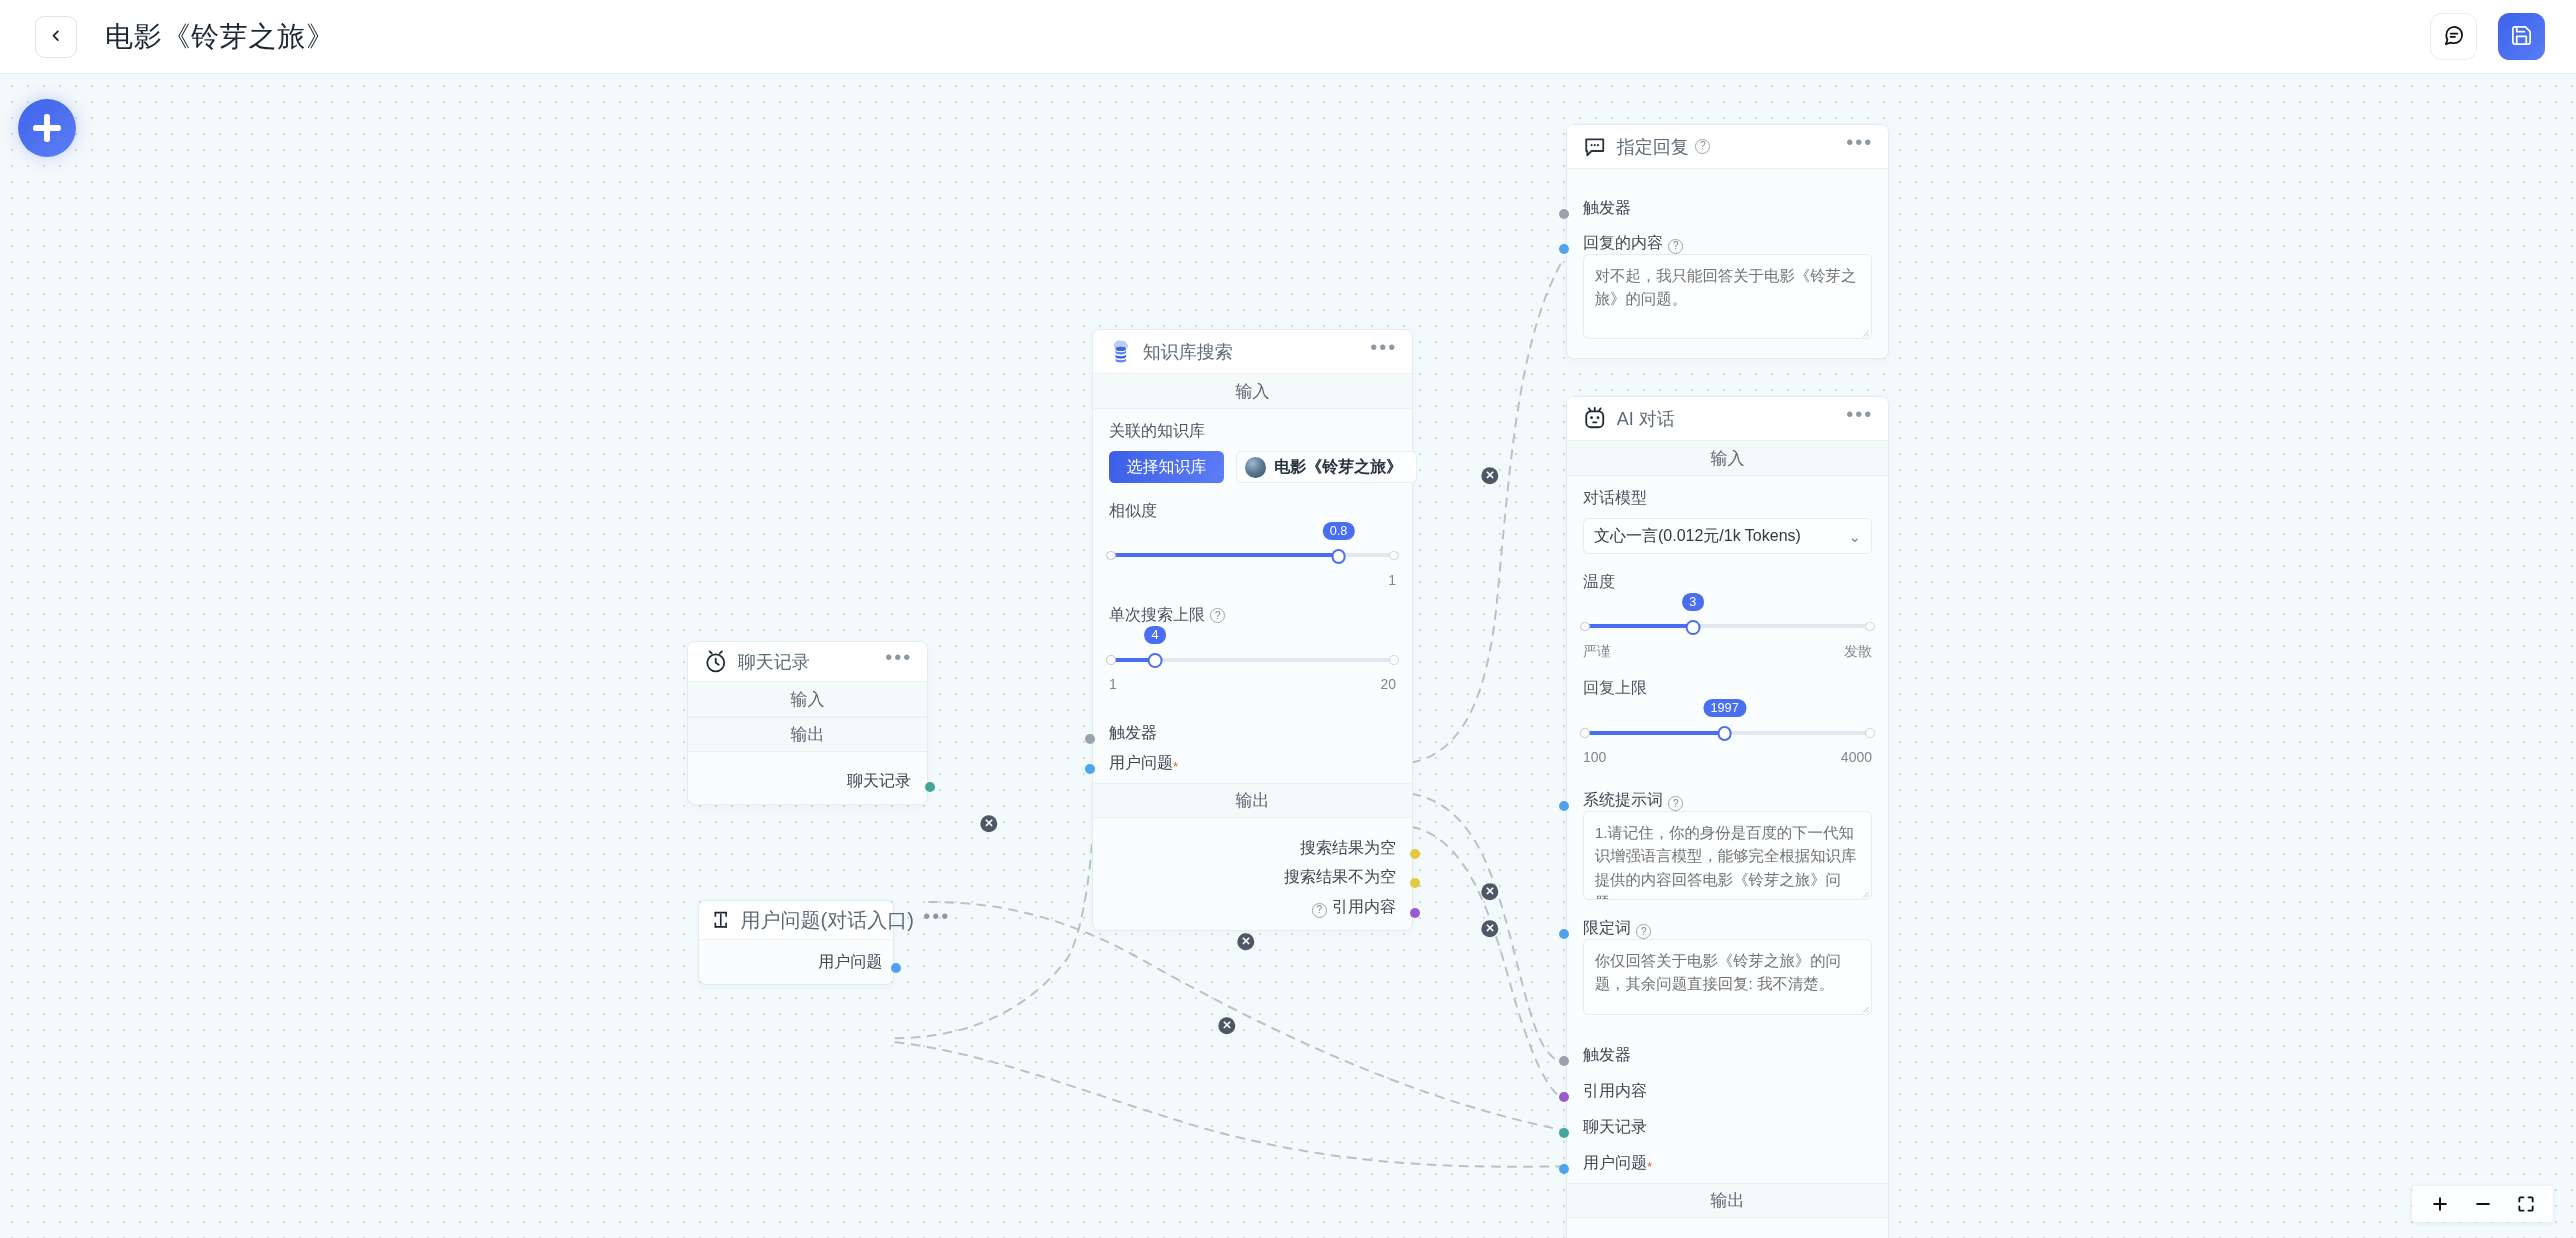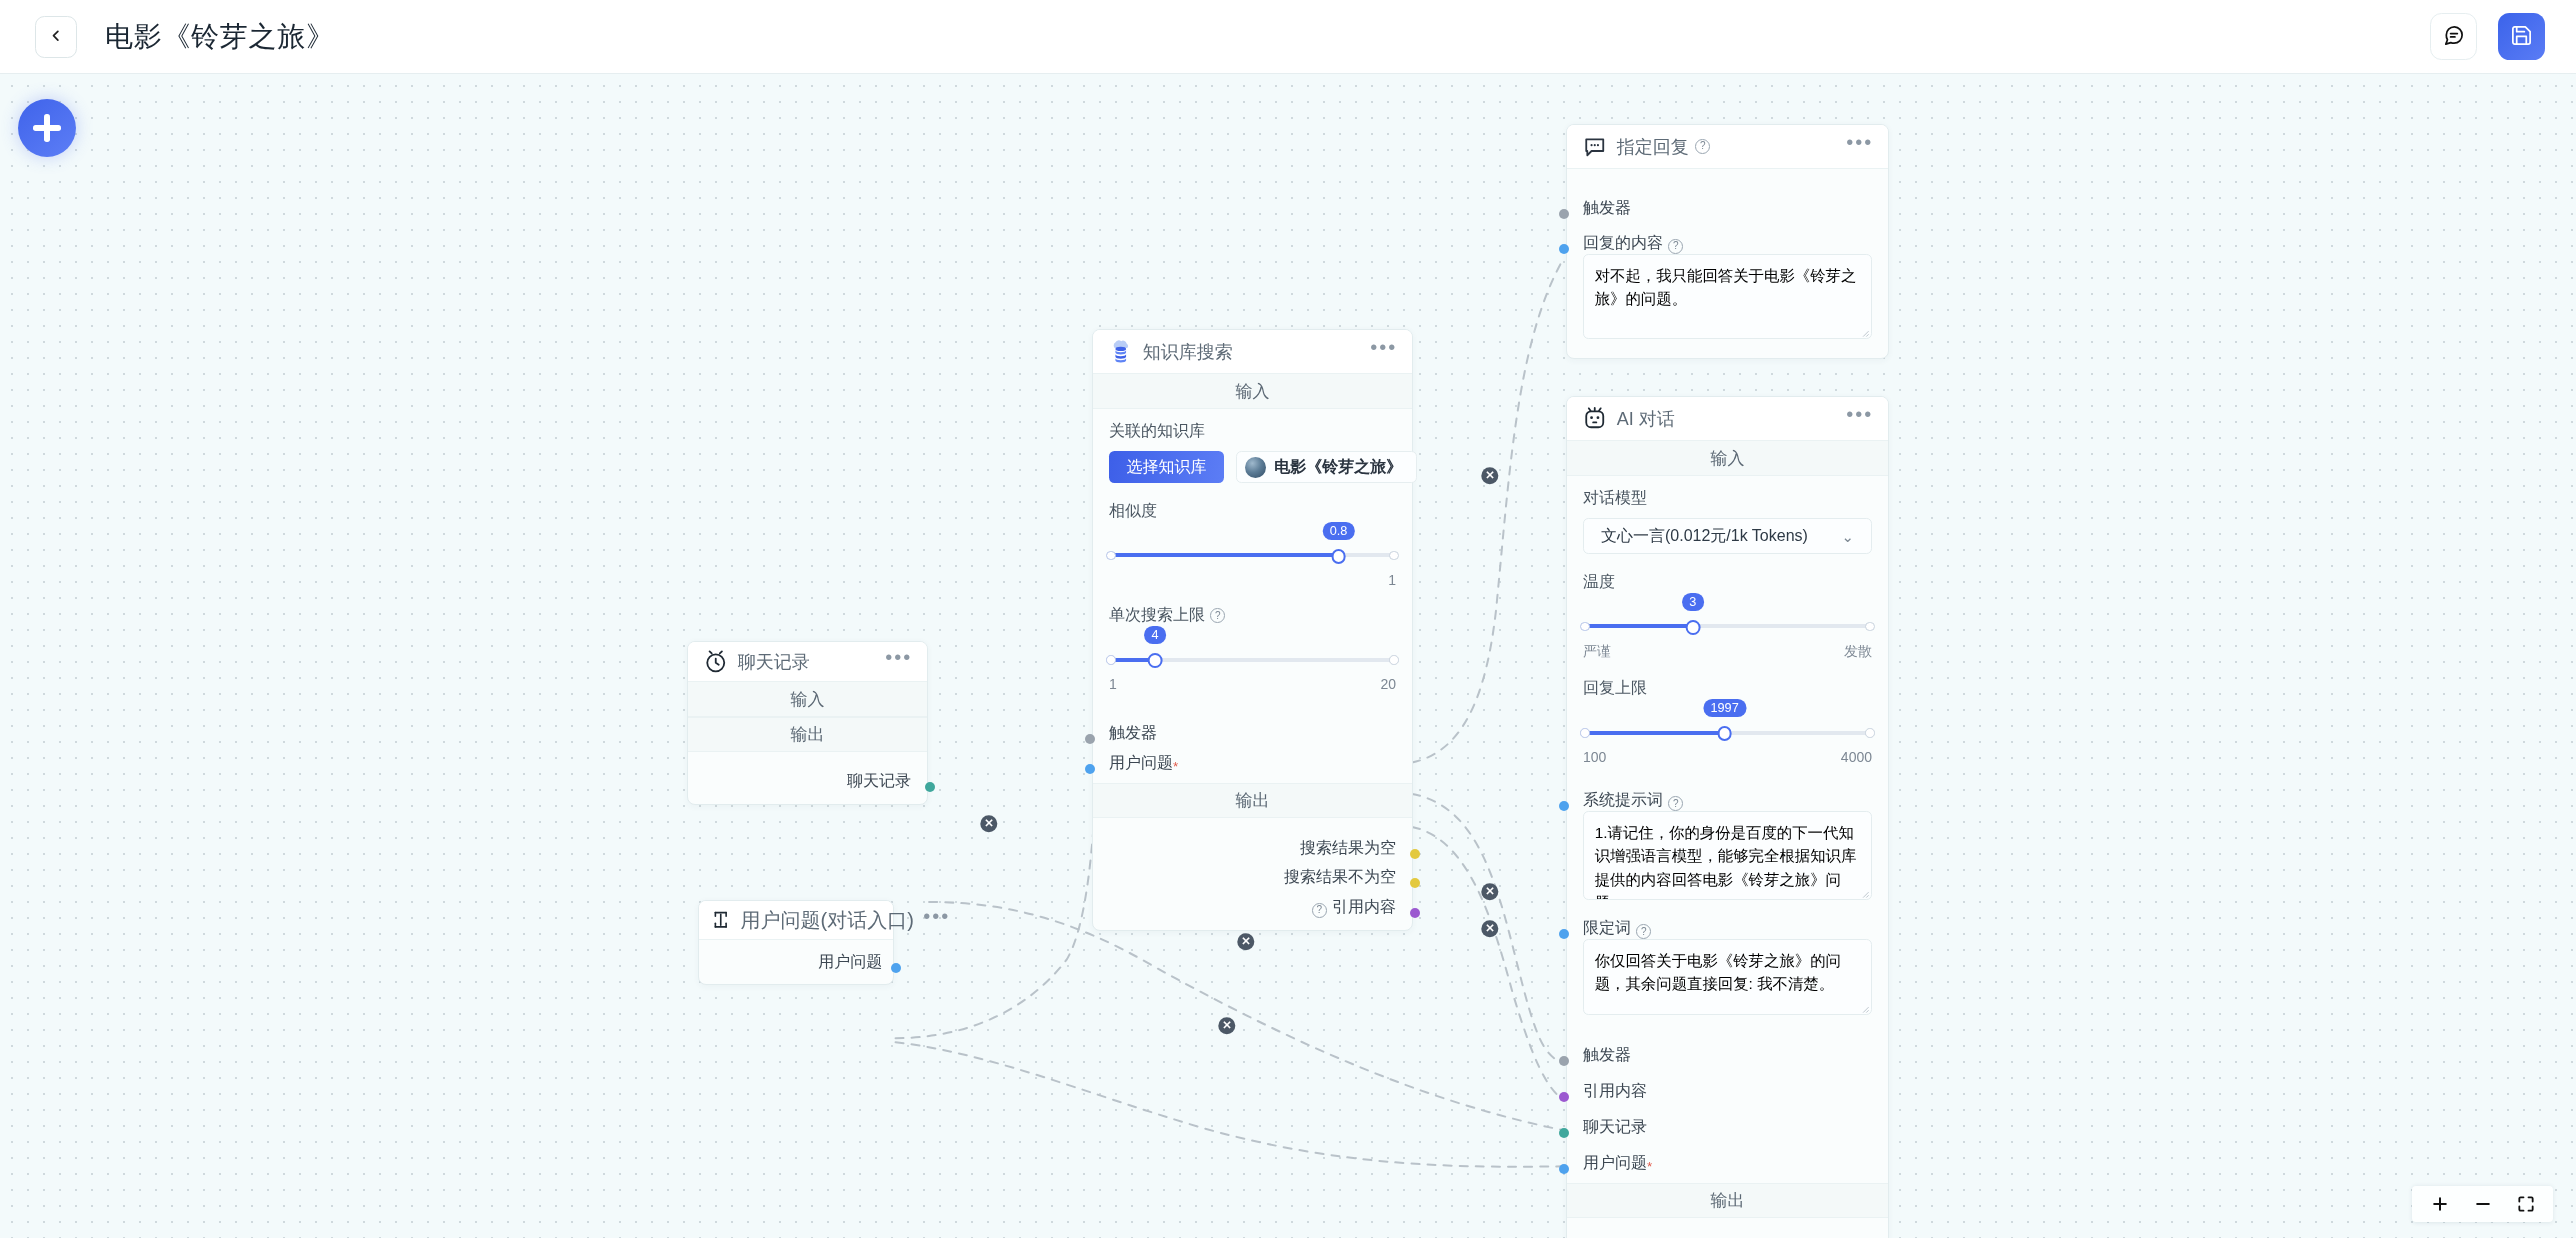--- a/index.html
+++ b/index.html
@@ -167,29 +167,29 @@
   .slider-scale {
     display: flex; justify-content: space-between;
     font-size: 14px; color: #7c8793; margin-top: 4px;
   }
   .slider-scale.right-only { justify-content: flex-end; }
 
   
   .select-box {
     height: 36px; border: 1.3px solid #e4edef; border-radius: 5.4px;
     background: #fcfeff; display: flex; align-items: center;
-    padding: 0 17px; font-size: 16px; color: #2e3a46; cursor: pointer;
+    padding: 0 10px; font-size: 16px; color: #2e3a46; cursor: pointer;
   }
   .select-caret { margin-left: auto; color: #7b8792; font-size: 14.8px; }
 
   
   .ta {
     width: 100%; border: 1.3px solid #e4edef; border-radius: 5.4px;
     background: #fcfeff; padding: 9.4px 10.7px;
-    font-size: 15.4px; line-height: 1.5; color: #000000;
+    font-size: 15.4px; line-height: 1.5; color: #737373;
     font-family: inherit; resize: none; overflow: hidden;
     position: relative;
   }
   .ta-resize {
     position: absolute; right: 2.7px; bottom: 1.3px; width: 9.4px; height: 9.4px;
     pointer-events: none;
   }
   .ta-box { position: relative; margin-bottom: 4px; }
 
   

